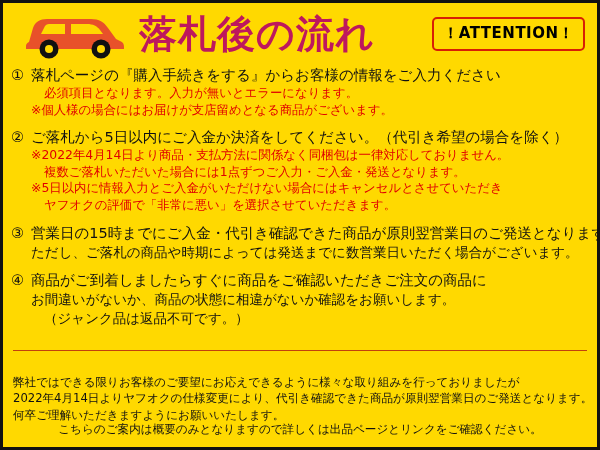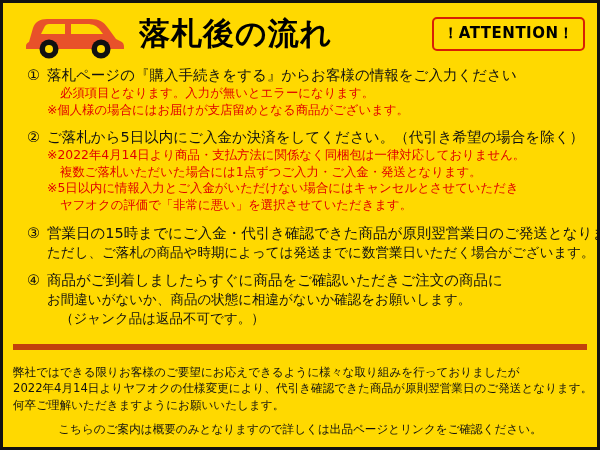--- a/index.html
+++ b/index.html
@@ -33,43 +33,43 @@
     width: 112px;
     height: 52px;
     position: relative;
     flex: none;
     margin-left: 6px;
   }
   .car-icon svg { display: block; }
   .header-title {
     font-family: "DejaVu Sans", "Liberation Sans", sans-serif;
     font-weight: bold;
-    font-size: 31px;
-    color: #000000;
+    font-size: 38px;
+    color: #be185d;
     letter-spacing: 1px;
     margin-left: 8px;
     white-space: nowrap;
   }
   .attention-badge {
     position: absolute;
     right: 12px;
     top: 14px;
     border: 2px solid #d81e05;
     border-radius: 5px;
     color: #000000;
     font-weight: bold;
     font-size: 15px;
     padding: 5px 9px 6px 9px;
     background: #ffd900;
     letter-spacing: 0.5px;
     white-space: nowrap;
   }
   
   .content {
-    padding: 0 24px;
+    padding: 0 8px;
   }
   .block {
     margin-bottom: 9px;
   }
   .line {
     font-size: 13.5px;
     line-height: 1.38;
     color: #111111;
     white-space: nowrap;
   }
@@ -83,23 +83,23 @@
     line-height: 1.34;
   }
   .indent1 { padding-left: 20px; }
   .indent2 { padding-left: 33px; }
   .num {
     display: inline-block;
     width: 20px;
   }
   
   .footer-note {
-    border-top: 6px solid #c2410c;
-    margin: 16px 10px 0 10px;
-    padding-top: 14px;
+    border-top: 1px solid #c2410c;
+    margin: 22px 10px 0 10px;
+    padding-top: 23px;
   }
   .footer-line {
     font-size: 11.6px;
     line-height: 1.45;
     color: #111111;
     white-space: nowrap;
   }
   .footer-bottom {
     position: absolute;
     left: 0;

